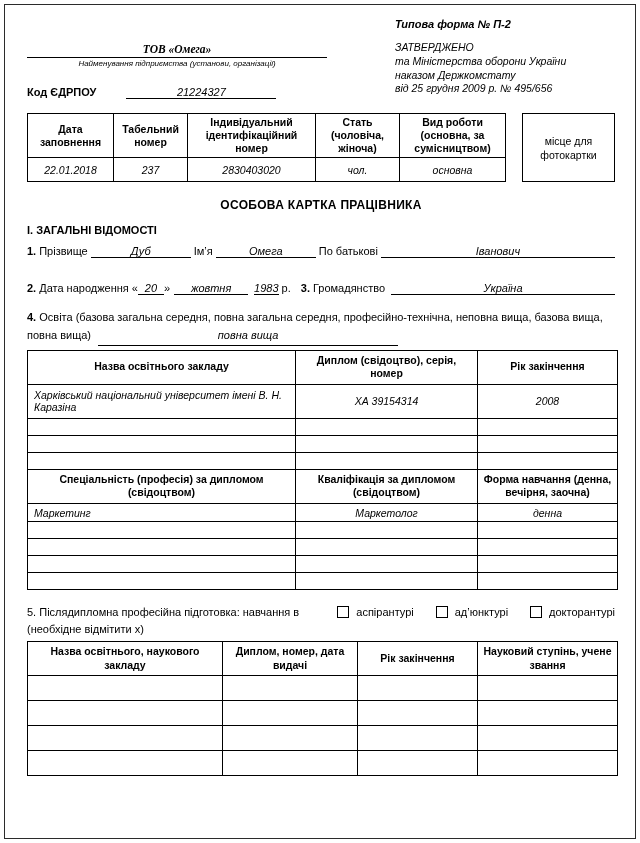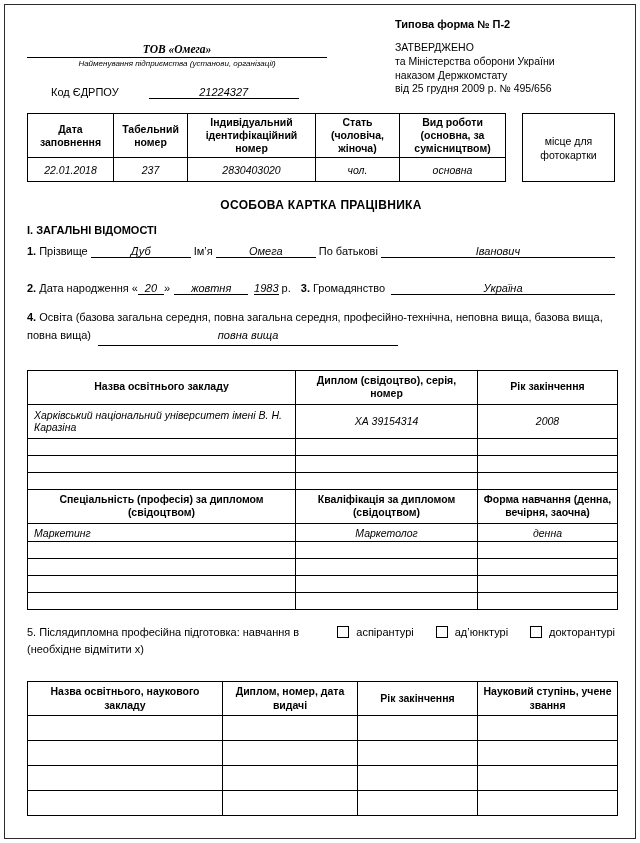--- a/index.html
+++ b/index.html
@@ -5,23 +5,23 @@
   *{margin:0;padding:0;box-sizing:border-box;}
   html,body{width:640px;height:843px;}
   body{font-family:"Liberation Sans","DejaVu Sans",sans-serif;font-size:11px;color:#000;background:#fff;position:relative;}
   .page{position:absolute;inset:4px;border:1px solid #2b2b2b;padding:12px 20px 8px 22px;overflow:hidden;}
 
   .hdr{display:flex;justify-content:space-between;}
   .company{width:300px;padding-top:26px;}
   .company-name{font-weight:bold;font-style:italic;text-align:center;padding-bottom:2px;border-bottom:1px solid #000;font-size:11.5px;font-family:Liberation Serif, serif;}
   .company-caption{font-size:8px;font-style:italic;text-align:center;padding-top:1px;}
   .edrpou{margin-top:18px;display:flex;align-items:baseline;}
-  .edrpou-label{font-weight:normal;margin-left:24px;}
+  .edrpou-label{font-weight:bold;}
   .edrpou-value{display:inline-block;width:150px;margin-left:30px;border-bottom:1px solid #000;text-align:center;font-style:italic;}
-  .approve{width:220px;font-size:10.5px;line-height:1.3;}
+  .approve{width:220px;font-size:10.5px;line-height:1.3;font-style:italic;}
   .form-code{font-weight:bold;font-size:11px;margin-bottom:10px;}
 
   .fill{font-style:italic;}
   .ul{border-bottom:1px solid #000;text-align:center;}
   .grow{flex:1;}
   .c{text-align:center;}
 
   .topwrap{display:flex;margin-top:14px;align-items:stretch;}
   .toptbl{border-collapse:collapse;width:478px;border:1.5px solid #000;table-layout:fixed;}
   .toptbl th,.toptbl td{border:1px solid #000;padding:2px 3px;vertical-align:middle;text-align:center;}
@@ -37,21 +37,21 @@
   .ml3{margin-left:3px;}
   .ml6{margin-left:6px;}
   .ml10{margin-left:10px;}
   .w100{width:100px;}
   .w26{width:26px;}
   .w74{width:74px;margin-left:4px;}
 
   .para{margin-top:14px;line-height:1.6;}
   .edu-val{display:inline-block;width:300px;margin-left:4px;}
 
-  .etbl{border-collapse:collapse;width:100%;margin-top:24px;border:1.5px solid #000;table-layout:fixed;}
+  .etbl{border-collapse:collapse;width:100%;margin-top:4px;border:1.5px solid #000;table-layout:fixed;}
   .etbl th,.etbl td{border:1px solid #000;font-size:10.5px;padding:1px 6px;vertical-align:middle;}
   .etbl th{text-align:center;line-height:1.3;padding:3px 4px;font-weight:bold;}
   .etbl td{height:17px;}
   .r-tall td{height:34px;}
   .r-med td{height:18px;}
 
   .s5{display:flex;margin-top:14px;align-items:flex-start;}
   .s5-label{width:322px;line-height:1.5;}
   .cbrow{display:flex;gap:22px;padding-top:2px;flex:1;justify-content:flex-end;}
   .cbg{display:flex;align-items:flex-end;white-space:nowrap;}

